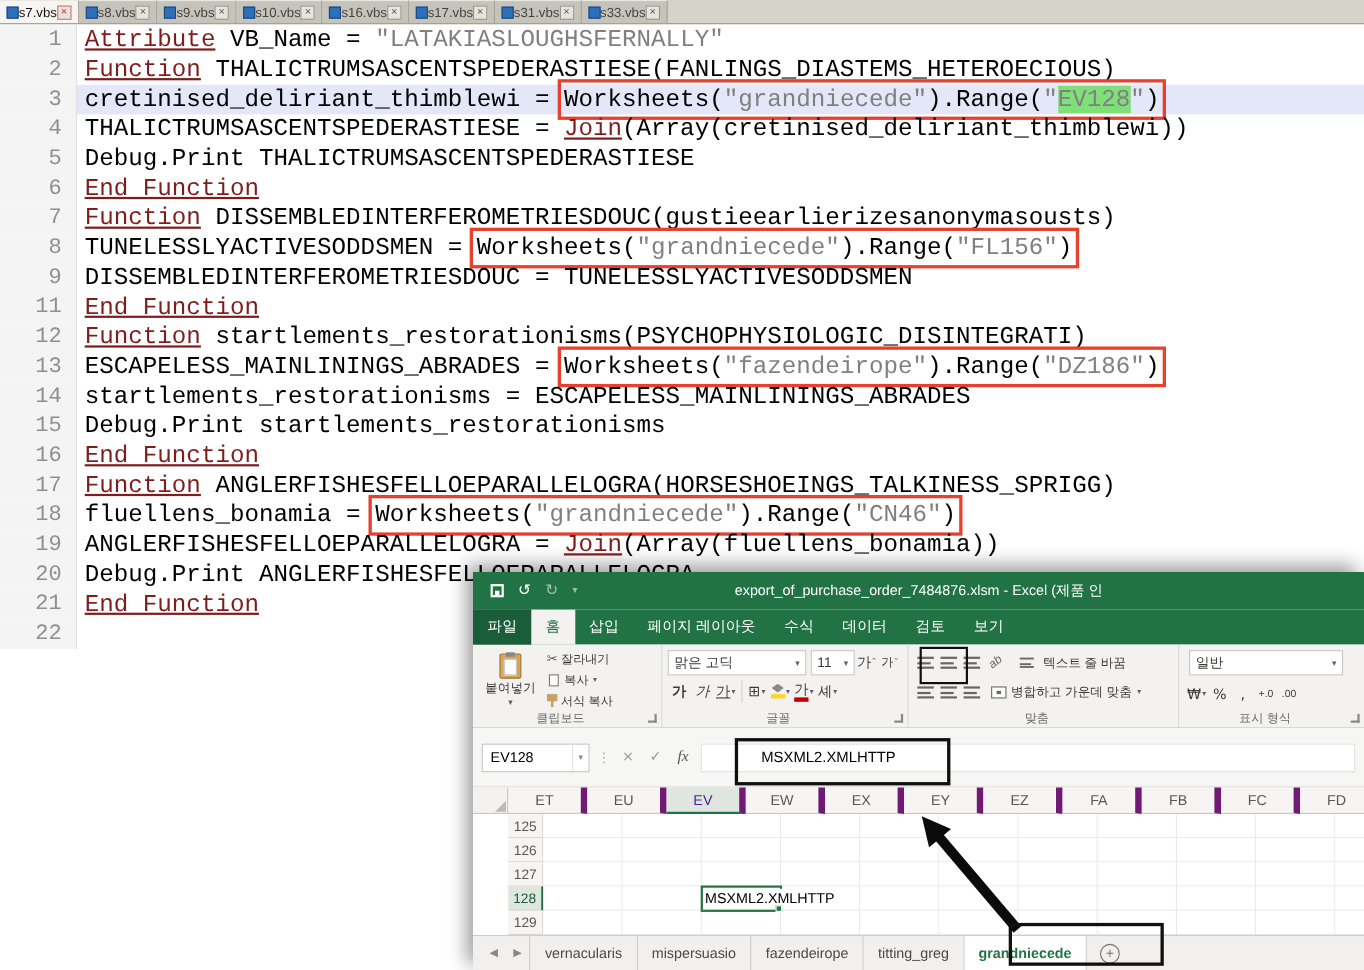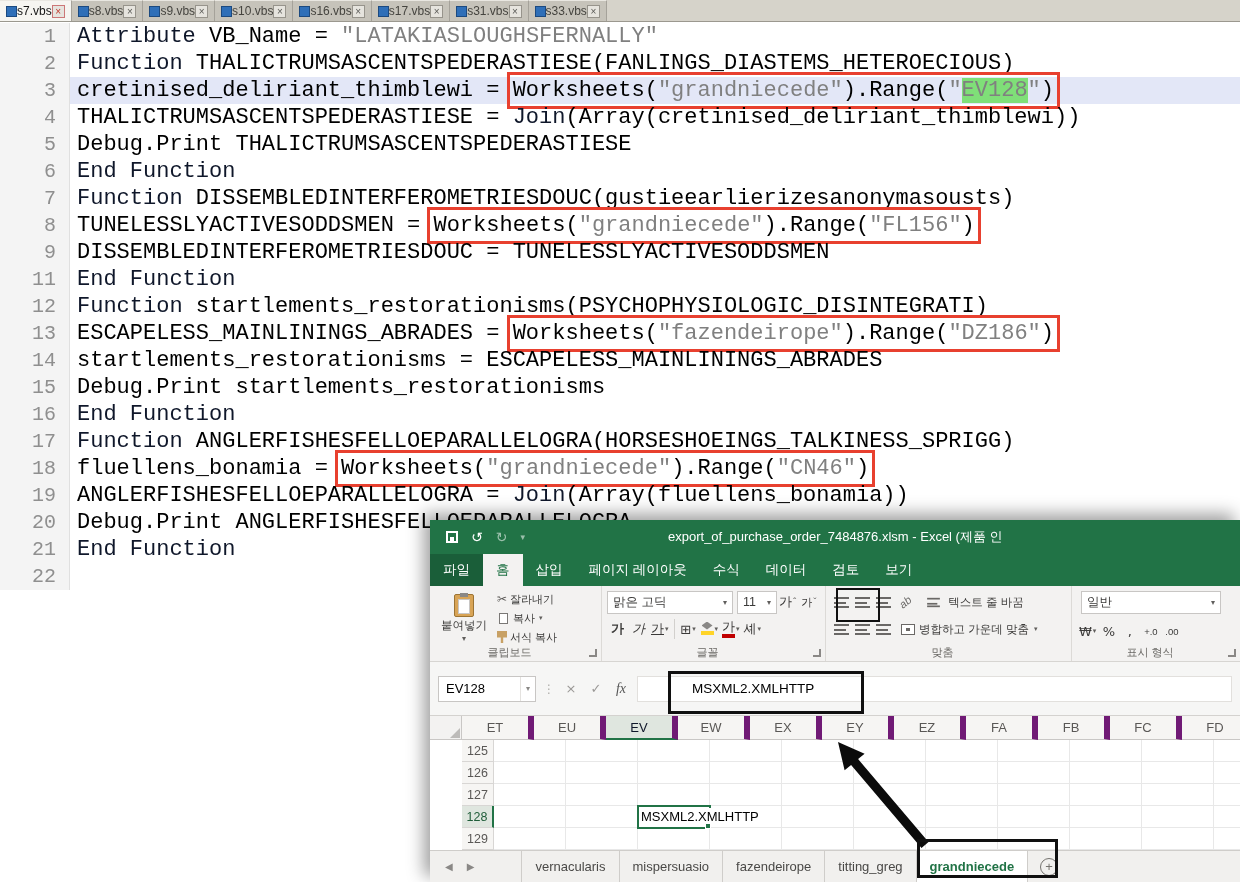--- a/index.html
+++ b/index.html
@@ -19,21 +19,21 @@
                color:#5a5a56; border:1px solid #97948c; background:#e6e4de; flex:none; }
   .etab.active .tab-close { color:#c0392b; border-color:#c77; }
 
   #code { position:absolute; top:23px; left:0; right:0; z-index:1; }
   .line { display:flex; height:27px; }
   .ln { width:70px; flex:none; text-align:right; padding-right:13px; color:#8f8f8f;
         font:20px/27px "Liberation Mono", monospace; background:#f4f4f4; border-right:1px solid #e0e0e0; }
   .lc { flex:1; font:22px/27px "Liberation Mono", monospace; padding-left:7px;
         white-space:pre; color:#000; }
   .line.selected .lc { background:#e3e7f7; }
-  .seg.k { color:#0f172a; }
+  .seg.k { color:#7f1d1d;text-decoration:underline; }
   .seg.s { color:#808080; }
   .seg.hl { background:#7fdf78; }
   .redbox { outline:3px solid #e8402f; outline-offset:3px; }
 
   
   #xl { position:absolute; left:430px; top:520px; width:810px; height:362px; background:#fff;
         box-shadow:-6px -6px 16px rgba(0,0,0,.38); z-index:10; overflow:hidden; }
   #xl-title { height:34px; background:#217346; color:#fff; position:relative;
               display:flex; align-items:center; font-size:13px; }
   .qat { display:flex; align-items:center; gap:13px; padding-left:16px; }
@@ -130,41 +130,41 @@
           align-items:center; padding-left:54px; font-size:13.5px; color:#000; }
 
   #ghead { display:flex; height:24px; background:#fff; }
   .corner { width:32px; height:24px; background:#f3f2f1; border-right:1px solid #c9c7c5;
             border-bottom:1px solid #c9c7c5; position:relative; flex:none; }
   .tri { position:absolute; right:1px; bottom:1px; width:0; height:0;
          border-left:10px solid transparent; border-bottom:10px solid #bdbbb9; }
   .ch { flex:none; width:72px; height:24px; background:#f6f5f3; color:#5a5856; font-size:13px;
         display:flex; align-items:center; justify-content:center;
         border-right:6px solid #701a75; border-bottom:1px solid #c9c7c5; }
-  .ch.sel { background:#dfe6df; color:#0f172a; border-bottom:2px solid #217346; }
+  .ch.sel { background:#dfe6df; color:#4c1d95; border-bottom:2px solid #217346; }
 
   #grows { background:#fff; }
   .xrow { display:flex; height:22px; }
   .rh { flex:none; width:32px; background:#f6f5f3; color:#5a5856; font-size:12.5px;
         display:flex; align-items:center; justify-content:center;
         border-right:1px solid #d8d6d4; border-bottom:1px solid #d8d6d4;margin-left:32px; }
   .rh.sel { background:#dfe6df; color:#1e5c38; border-right:2px solid #217346; }
   .gc { flex:none; width:72px; height:22px; background:#fff; position:relative;
         border-right:1px solid #e8e8e8; border-bottom:1px solid #e8e8e8; }
   .gc.selcell { outline:2px solid #217346; outline-offset:-1px; z-index:3; }
   .cellval { position:absolute; left:3px; top:2px; font-size:13px; line-height:17px;
              white-space:nowrap; background:#fff; z-index:2; padding-right:3px; }
   .fillhandle { position:absolute; right:-2px; bottom:-2px; width:6px; height:6px;
                 background:#217346; border:1px solid #fff; z-index:4; }
 
   #sheetbar { height:32px; background:#f1f0ee; border-top:1px solid #cfcdca;
               display:flex; align-items:stretch; padding-left:8px; font-size:13px; color:#3f3e3c; }
   .snavb { display:flex; align-items:center; padding:0 7px; color:#8a8886; font-size:10px;
            font-family:"DejaVu Sans",sans-serif; }
-  #stabs { display:flex; margin-left:40px; }
+  #stabs { display:flex; }
   .stab { display:flex; align-items:center; padding:0 13px; border-right:1px solid #cfcdca; color:#4a4947; }
   .stab:first-child { border-left:1px solid #cfcdca; }
   .stab.active { background:#fff; color:#217346; font-weight:bold; }
   .addsheet { align-self:center; width:18px; height:18px; border-radius:50%; flex:none;
               border:1px solid #75736f; color:#75736f; display:flex; align-items:center;
               justify-content:center; margin-left:12px; font-size:13px; }
 
   
   .ann { position:absolute; border:3px solid #101010; background:transparent; z-index:40; }
   #ann-ribbon  { left:836px; top:588px; width:44px;  height:34px; border-width:2px; }

